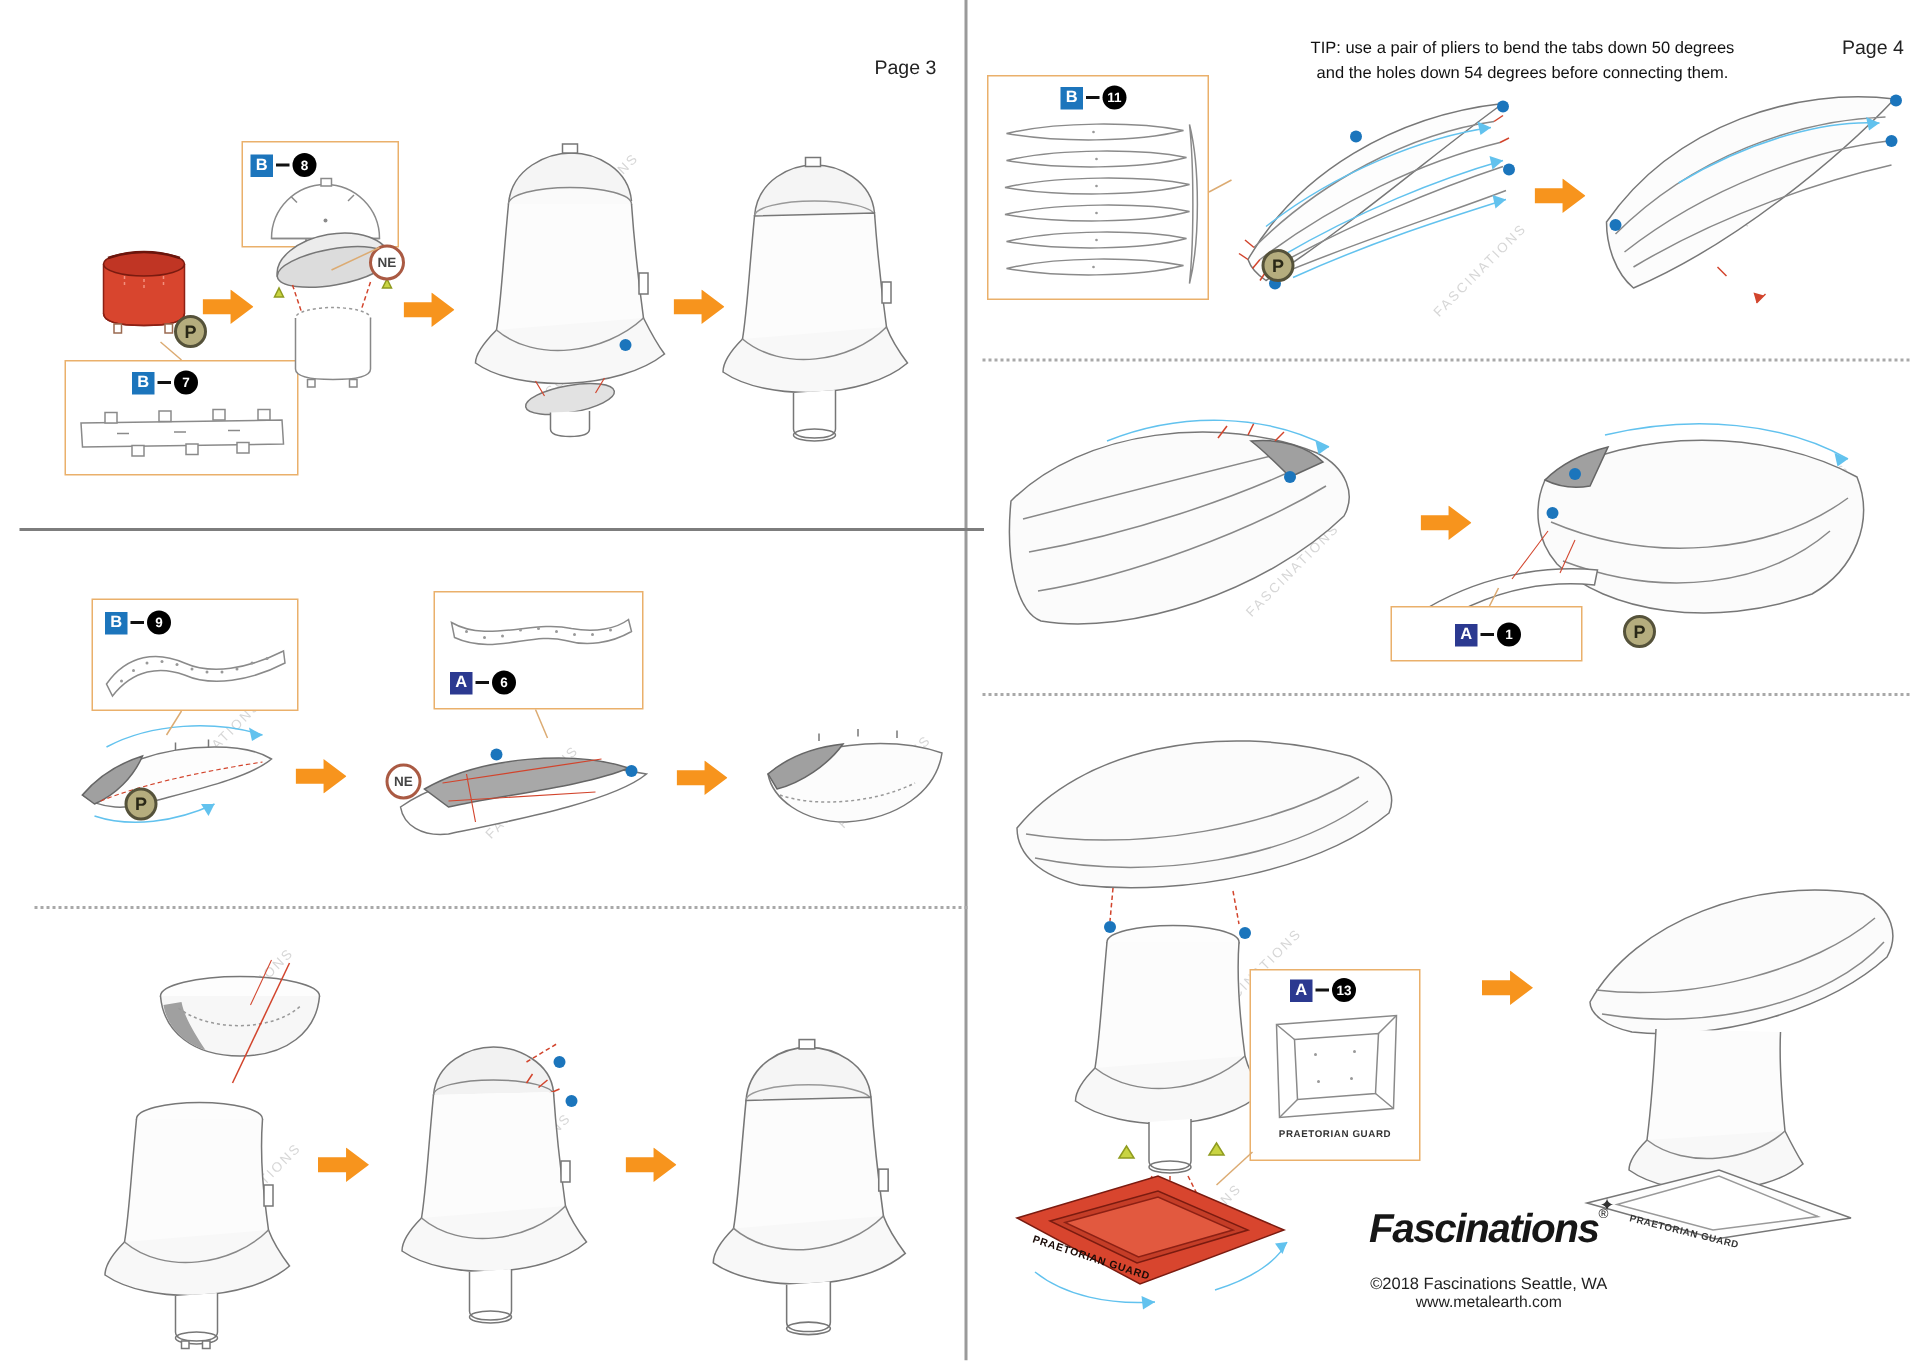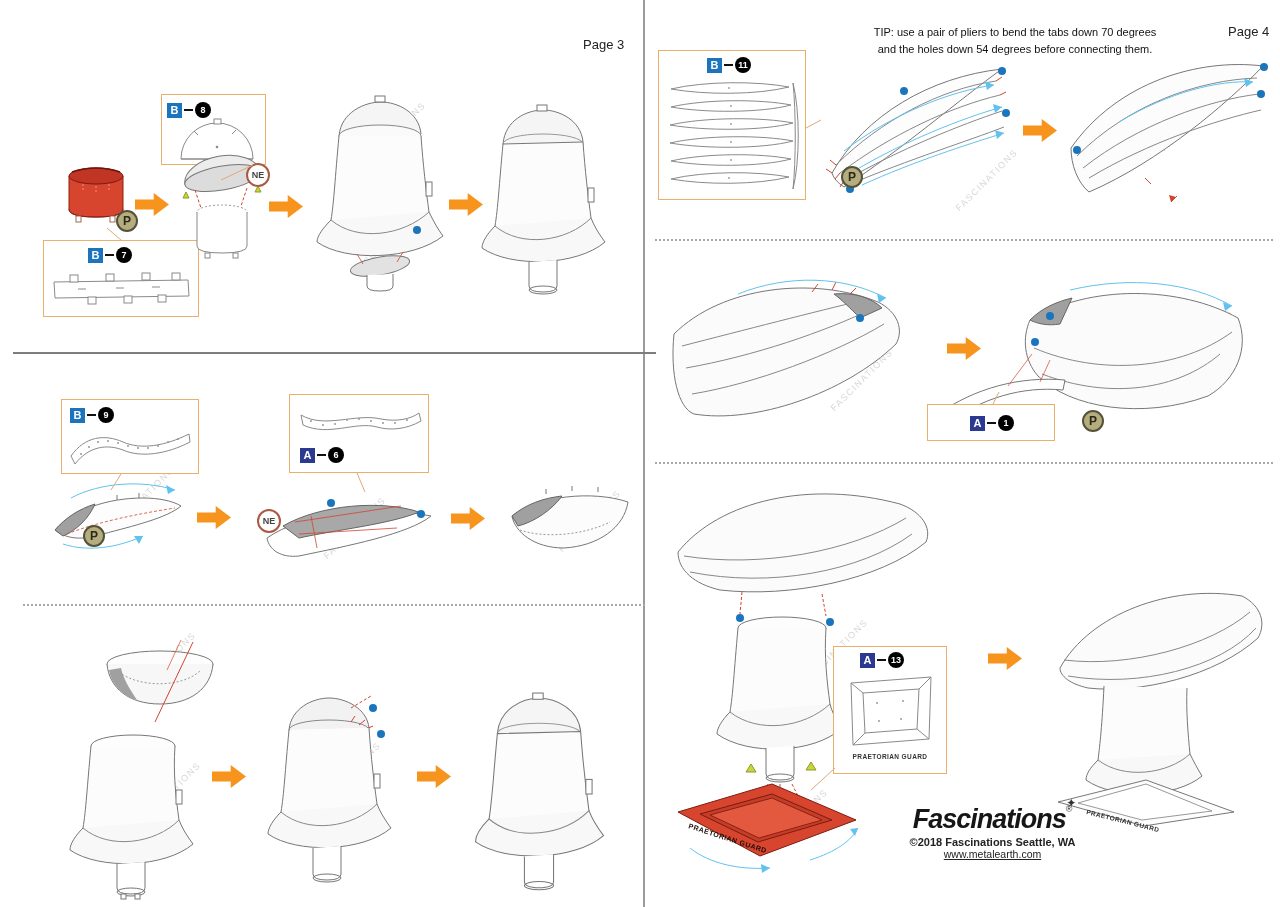--- a/index.html
+++ b/index.html
@@ -33,22 +33,22 @@
   .oarrow { position:absolute; width:34px; height:25px; background:#f7941d;
             clip-path:polygon(0 30%,55% 30%,55% 4%,100% 50%,55% 96%,55% 70%,0 70%); }
   .wm { position:absolute; color:#c9c9c9; font-size:9px; letter-spacing:1.5px;
         transform:rotate(-45deg); opacity:.75; pointer-events:none; white-space:nowrap; }
   .tip { position:absolute; font-size:11px; color:#111; text-align:center; line-height:1.5; }
   svg.draw { position:absolute; overflow:visible; }
   svg.overlay { position:absolute; pointer-events:none; }
   .footer { position:absolute; text-align:center; }
   .footer-brand { font-style:italic; font-weight:bold; font-size:27px; color:#161616; letter-spacing:-1px; }
   .footer-reg { font-size:9px; vertical-align:top; }
-  .footer-copy { font-size:11px; font-weight:bold; color:#222; margin-top:1px; }
-  .footer-site { font-size:10.5px; color:#222;text-decoration:underline; }
+  .footer-copy { font-size:11px; font-weight:normal; color:#222; margin-top:15px; }
+  .footer-site { font-size:10.5px; color:#222; }
   .sparkle { position:absolute; right:-4px; top:-8px; font-size:12px; color:#333; }
   .plate-label { position:absolute; left:0; right:0; text-align:center; font-size:6.5px;
                  font-weight:bold; letter-spacing:.4px; color:#333; }
 </style>
 </head>
 <body>
 
 <div class="vdiv"></div>
 
 <div class="page page-left">
@@ -314,21 +314,21 @@
     <line x1="240" y1="137" x2="208" y2="152" stroke="#dcab72"></line>
     <line x1="108" y1="446" x2="98" y2="462" stroke="#dcab72"></line>
     <line x1="344" y1="445" x2="352" y2="464" stroke="#dcab72"></line>
   </svg>
 </div>
 
 <div class="page page-right">
   <div class="page-label" style="left:583px;top:24px">Page 4</div>
 
   <div class="tip" style="left:200px;top:24px;width:340px">
-    <div>TIP: use a pair of pliers to bend the tabs down 70 degrees</div>
+    <div>TIP: use a pair of pliers to bend the tabs down 50 degrees</div>
     <div>and the holes down 54 degrees before connecting them.</div>
   </div>
 
   <span class="wm" style="left:55px;top:115px">FASCINATIONS</span>
   <span class="wm" style="left:225px;top:115px">FASCINATIONS</span>
   <span class="wm" style="left:300px;top:175px">FASCINATIONS</span>
   <span class="wm" style="left:505px;top:115px">FASCINATIONS</span>
   <span class="wm" style="left:70px;top:325px">FASCINATIONS</span>
   <span class="wm" style="left:175px;top:375px">FASCINATIONS</span>
   <span class="wm" style="left:515px;top:335px">FASCINATIONS</span>

